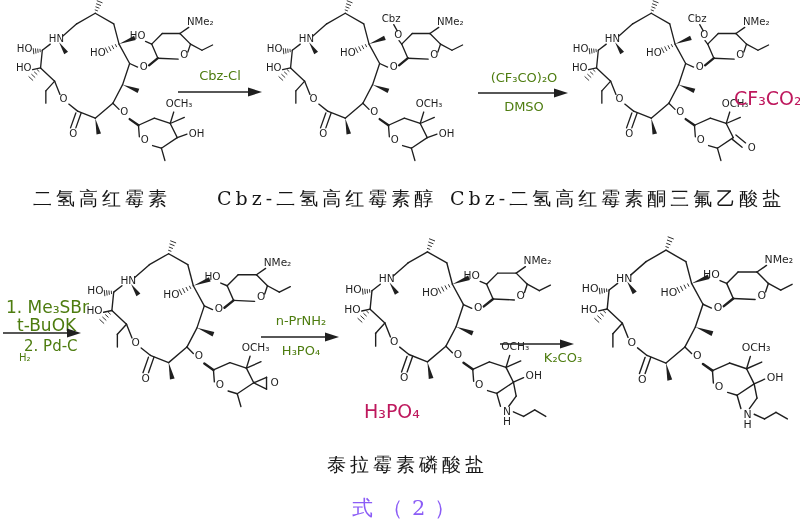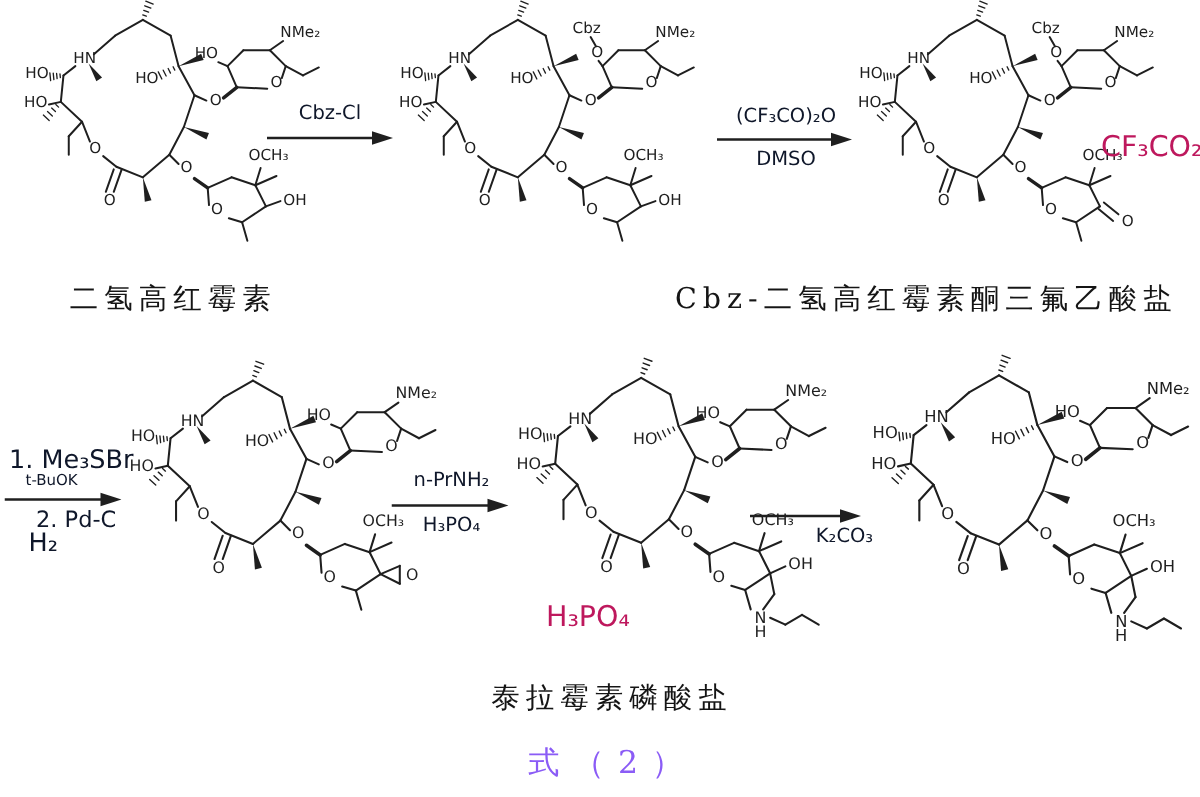--- a/index.html
+++ b/index.html
@@ -1,22 +1,22 @@
 <!DOCTYPE html>
 <html><head>
 <meta charset="utf-8">
 <style>
   html,body{margin:0;padding:0;background:#fff;}
   #page{position:relative;width:800px;height:531px;background:#ffffff;overflow:hidden;
         font-family:"DejaVu Sans",sans-serif;color:#1f1f1f;}
   .structure{position:absolute;}
   .structure svg{width:100%;height:100%;display:block;}
-  .cname{position:absolute;text-align:center;font-family:"DejaVu Serif","Liberation Serif",serif;
+  .cname{position:absolute;text-align:left;font-family:"DejaVu Serif","Liberation Serif",serif;
          font-size:19px;letter-spacing:4px;color:#151515;white-space:nowrap;}
-  .cond{position:absolute;font-size:13px;color:#0f172a;white-space:nowrap;}
+  .cond{position:absolute;font-size:13px;color:#4d7c0f;white-space:nowrap;}
   .cond.center{text-align:center;}
   .arrow-svg{position:absolute;}
   .caption{position:absolute;font-family:"DejaVu Serif","Liberation Serif",serif;
            font-size:21px;letter-spacing:9px;color:#8b5cf6;}
   .extra{position:absolute;font-size:19px;color:#be185d;white-space:nowrap;text-align:center;}
 </style>
 </head>
 <body>
 
 <div id="page">
@@ -524,46 +524,47 @@
         <line x1="197" y1="171" x2="189" y2="182" stroke="#1f1f1f" stroke-width="1.5" stroke-linecap="round"></line>
         <text x="187" y="192" font-size="11.5" text-anchor="middle" fill="#1f1f1f" font-family="&quot;DejaVu Sans&quot;,sans-serif">N</text>
         <text x="187" y="202" font-size="11.5" text-anchor="middle" fill="#1f1f1f" font-family="&quot;DejaVu Sans&quot;,sans-serif">H</text>
         <line x1="194" y1="188" x2="205" y2="193" stroke="#1f1f1f" stroke-width="1.5" stroke-linecap="round"></line>
         <line x1="205" y1="193" x2="217" y2="186" stroke="#1f1f1f" stroke-width="1.5" stroke-linecap="round"></line>
         <line x1="217" y1="186" x2="229" y2="193" stroke="#1f1f1f" stroke-width="1.5" stroke-linecap="round"></line>
       </svg>
     </div>
 
   <div class="cname" style="left:33px;top:186px;width:165px">二氢高红霉素</div>
+  <div class="cname" style="left:217px;top:186px;width:200px">Cbz-二氢高红霉素醇</div>
   <div class="cname" style="left:450px;top:186px;width:312px">Cbz-二氢高红霉素酮三氟乙酸盐</div>
   <div class="cname" style="left:327px;top:452px;width:162px">泰拉霉素磷酸盐</div>
 
   <div class="cond center" style="left:180px;top:68px;width:80px">Cbz-Cl</div>
   <svg class="arrow-svg" style="left:178px;top:86px" width="84" height="12">
     <line x1="0" y1="6" x2="72" y2="6" stroke="#1f1f1f" stroke-width="1.7"></line>
     <polygon points="84,6 70,1.5 70,10.5" fill="#1f1f1f"></polygon>
   </svg>
 
   <div class="cond center" style="left:470px;top:70px;width:108px">(CF₃CO)₂O</div>
   <svg class="arrow-svg" style="left:478px;top:87px" width="90" height="12">
     <line x1="0" y1="6" x2="78" y2="6" stroke="#1f1f1f" stroke-width="1.7"></line>
     <polygon points="90,6 76,1.5 76,10.5" fill="#1f1f1f"></polygon>
   </svg>
   <div class="cond center" style="left:470px;top:99px;width:108px">DMSO</div>
 
   <div class="extra" style="left:734px;top:87px">CF₃CO₂H</div>
 
   <div class="cond" style="left:6px;top:297px;font-size:17px">1. Me₃SBr</div>
-  <div class="cond" style="left:17px;top:315px;font-size:10px">t-BuOK</div>
+  <div class="cond" style="left:17px;top:315px;font-size:17px">t-BuOK</div>
   <svg class="arrow-svg" style="left:3px;top:327px" width="78" height="12">
     <line x1="0" y1="6" x2="66" y2="6" stroke="#1f1f1f" stroke-width="1.7"></line>
     <polygon points="78,6 64,1.5 64,10.5" fill="#1f1f1f"></polygon>
   </svg>
   <div class="cond" style="left:24px;top:337px;font-size:15px">2. Pd-C</div>
-  <div class="cond" style="left:19px;top:352px;font-size:17px">H₂</div>
+  <div class="cond" style="left:19px;top:352px;font-size:10px">H₂</div>
 
   <div class="cond center" style="left:258px;top:313px;width:86px">n-PrNH₂</div>
   <svg class="arrow-svg" style="left:261px;top:331px" width="78" height="12">
     <line x1="0" y1="6" x2="66" y2="6" stroke="#1f1f1f" stroke-width="1.7"></line>
     <polygon points="78,6 64,1.5 64,10.5" fill="#1f1f1f"></polygon>
   </svg>
   <div class="cond center" style="left:258px;top:343px;width:86px">H₃PO₄</div>
 
   <div class="extra" style="left:364px;top:400px">H₃PO₄</div>
 

